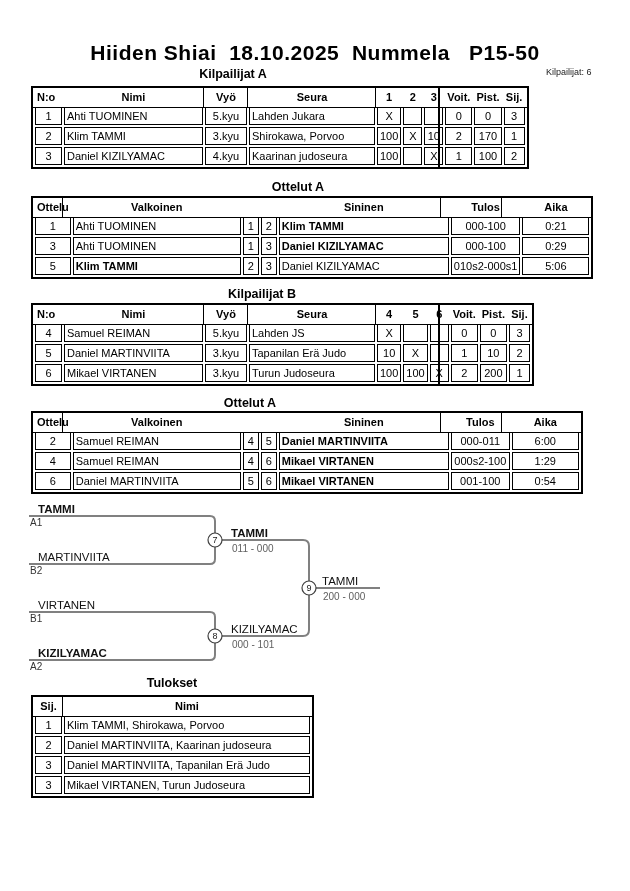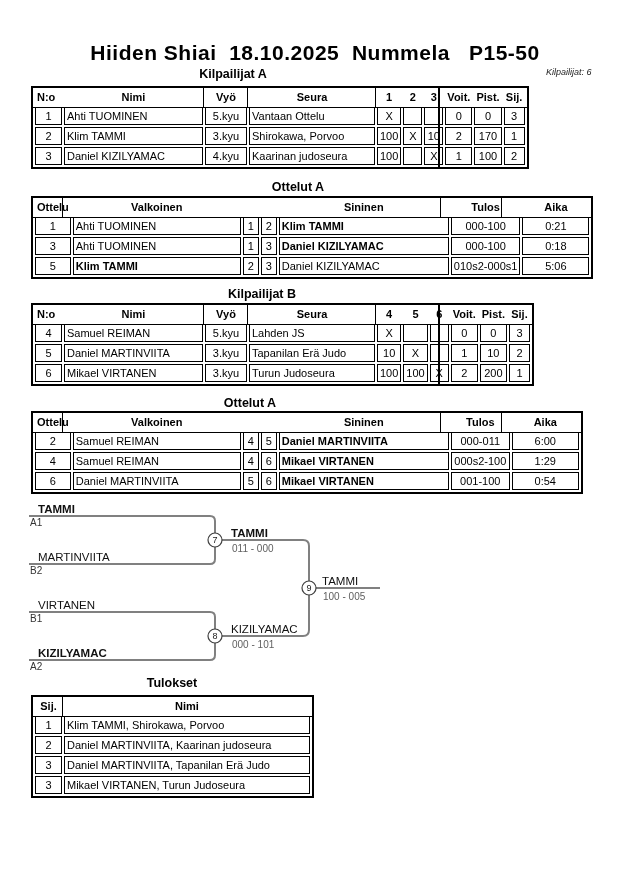--- a/index.html
+++ b/index.html
@@ -1,21 +1,21 @@
 <!DOCTYPE html>
 <html><head>
 <meta charset="utf-8">
 <style>
   html,body{margin:0;padding:0;}
   body{width:630px;height:891px;position:relative;background:#fff;color:#000;
        font-family:"Liberation Sans",sans-serif;overflow:hidden;}
   .abs{position:absolute;}
   .doc-title{top:41px;left:0;width:630px;text-align:center;font-size:21px;font-weight:bold;white-space:pre;letter-spacing:0.5px;}
   .sec-title{font-weight:bold;font-size:12.5px;transform:translateX(-50%);white-space:nowrap;}
-  .count{font-size:9px;color:#222;font-style:italic;}
+  .count{font-size:9px;color:#222;}
   .tblc{position:absolute;border:2px solid #000;background:#fff;}
   .tblc table{border-collapse:separate;border-spacing:2px;table-layout:fixed;}
   .tblc td{border:1px solid #000;box-sizing:border-box;font-size:11px;height:17px;
            padding:0 2px;overflow:hidden;white-space:nowrap;line-height:16px;}
   .tblc th{border:none;font-size:11px;font-weight:bold;height:15px;padding:0 2px;
            white-space:nowrap;line-height:15px;}
   .hline{position:absolute;left:0;right:0;height:1px;background:#000;top:19px;}
   .vline{position:absolute;width:1px;background:#000;top:0;height:19px;}
   .gline{position:absolute;width:2px;background:#000;top:0;bottom:0;}
   .ctr{text-align:center}.lft{text-align:left}.b{font-weight:bold}
@@ -61,21 +61,21 @@
       <th class="ctr">2</th>
       <th class="ctr">3</th>
       <th class="ctr">Voit.</th>
       <th class="ctr">Pist.</th>
       <th class="ctr">Sij.</th>
     </tr>
     <tr>
       <td class="ctr">1</td>
       <td class="lft">Ahti TUOMINEN</td>
       <td class="ctr">5.kyu</td>
-      <td class="lft">Vantaan Ottelu</td>
+      <td class="lft">Lahden Jukara</td>
       <td class="ctr">X</td>
       <td class="ctr"></td>
       <td class="ctr"></td>
       <td class="ctr">0</td>
       <td class="ctr">0</td>
       <td class="ctr">3</td>
     </tr>
     <tr>
       <td class="ctr">2</td>
       <td class="lft">Klim TAMMI</td>
@@ -139,21 +139,21 @@
       <td class="ctr">000-100</td>
       <td class="ctr">0:21</td>
     </tr>
     <tr>
       <td class="ctr">3</td>
       <td class="lft">Ahti TUOMINEN</td>
       <td class="ctr">1</td>
       <td class="ctr">3</td>
       <td class="lft b">Daniel KIZILYAMAC</td>
       <td class="ctr">000-100</td>
-      <td class="ctr">0:18</td>
+      <td class="ctr">0:29</td>
     </tr>
     <tr>
       <td class="ctr">5</td>
       <td class="lft b">Klim TAMMI</td>
       <td class="ctr">2</td>
       <td class="ctr">3</td>
       <td class="lft">Daniel KIZILYAMAC</td>
       <td class="ctr">010s2-000s1</td>
       <td class="ctr">5:06</td>
     </tr>
@@ -309,21 +309,21 @@
 <span class="bk-name b" style="left:38px;top:647px;">KIZILYAMAC</span>
 <span class="bk-seed" style="left:30px;top:661px;">A2</span>
 <span class="bk-num" style="left:208px;top:535px;">7</span>
 <span class="bk-name b" style="left:231px;top:527px;">TAMMI</span>
 <span class="bk-score" style="left:232px;top:543px;">011 - 000</span>
 <span class="bk-num" style="left:208px;top:631px;">8</span>
 <span class="bk-name" style="left:231px;top:623px;">KIZILYAMAC</span>
 <span class="bk-score" style="left:232px;top:639px;">000 - 101</span>
 <span class="bk-num" style="left:302px;top:583px;">9</span>
 <span class="bk-name" style="left:322px;top:575px;">TAMMI</span>
-<span class="bk-score" style="left:323px;top:591px;">100 - 005</span>
+<span class="bk-score" style="left:323px;top:591px;">200 - 000</span>
 
 <div class="abs sec-title" style="left:172px;top:676px;">Tulokset</div>
 <div class="tblc" style="left:31px;top:695px;">
   <div class="hline"></div>
   <div class="vline" style="left:29px;"></div>
   <table>
     <colgroup>
         <col style="width:27px">
         <col style="width:246px">
       </colgroup>

